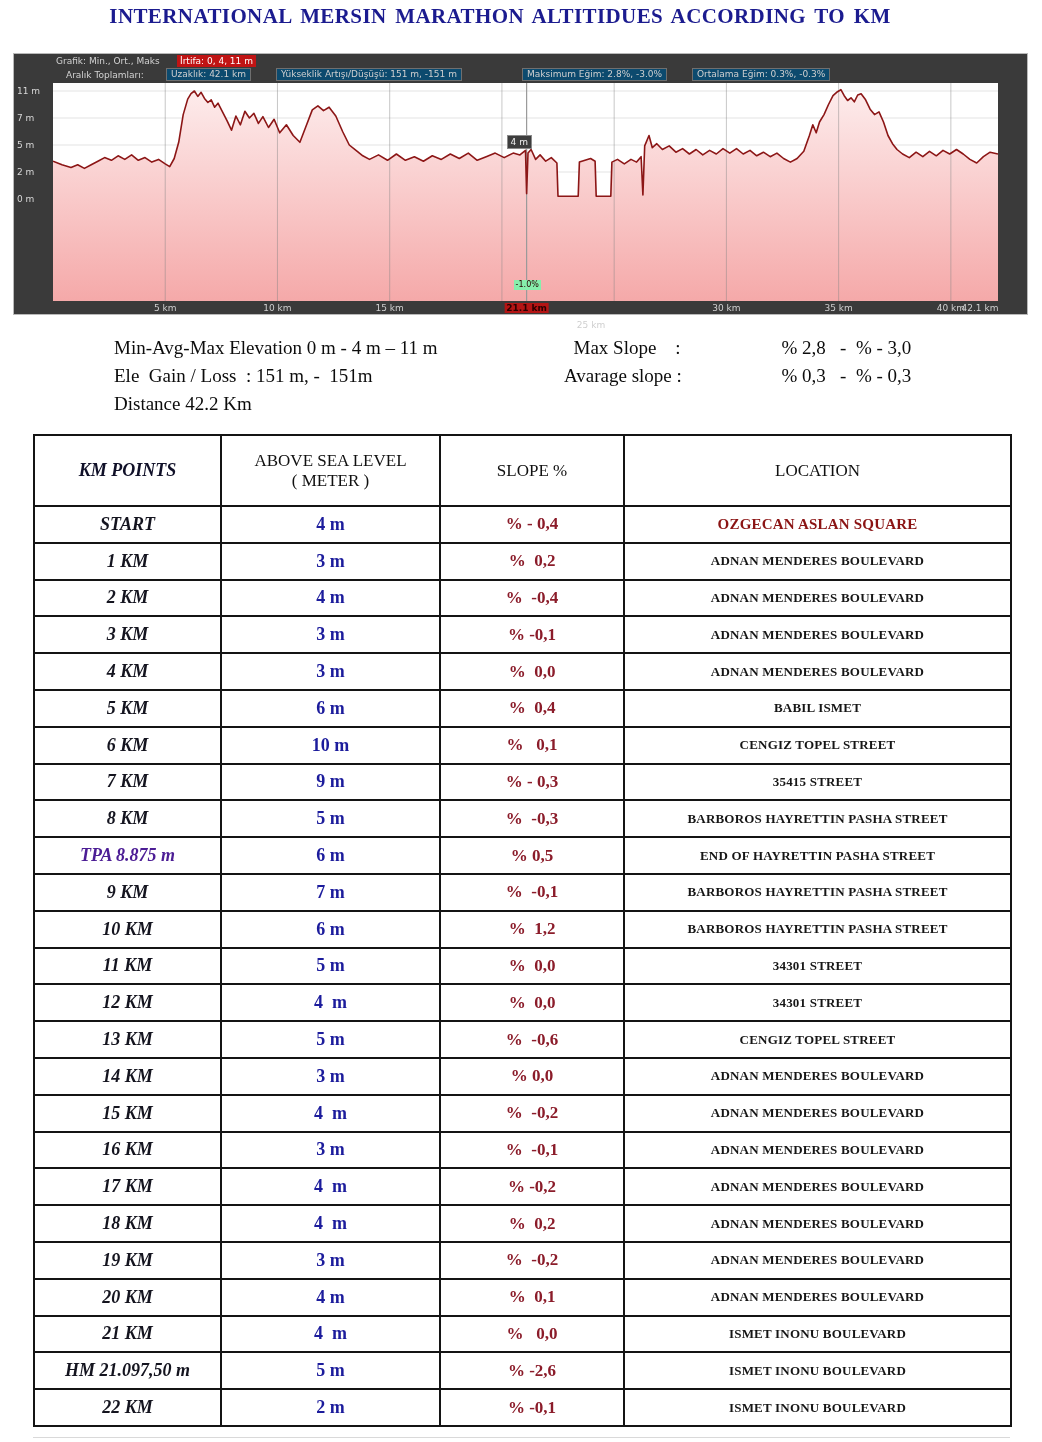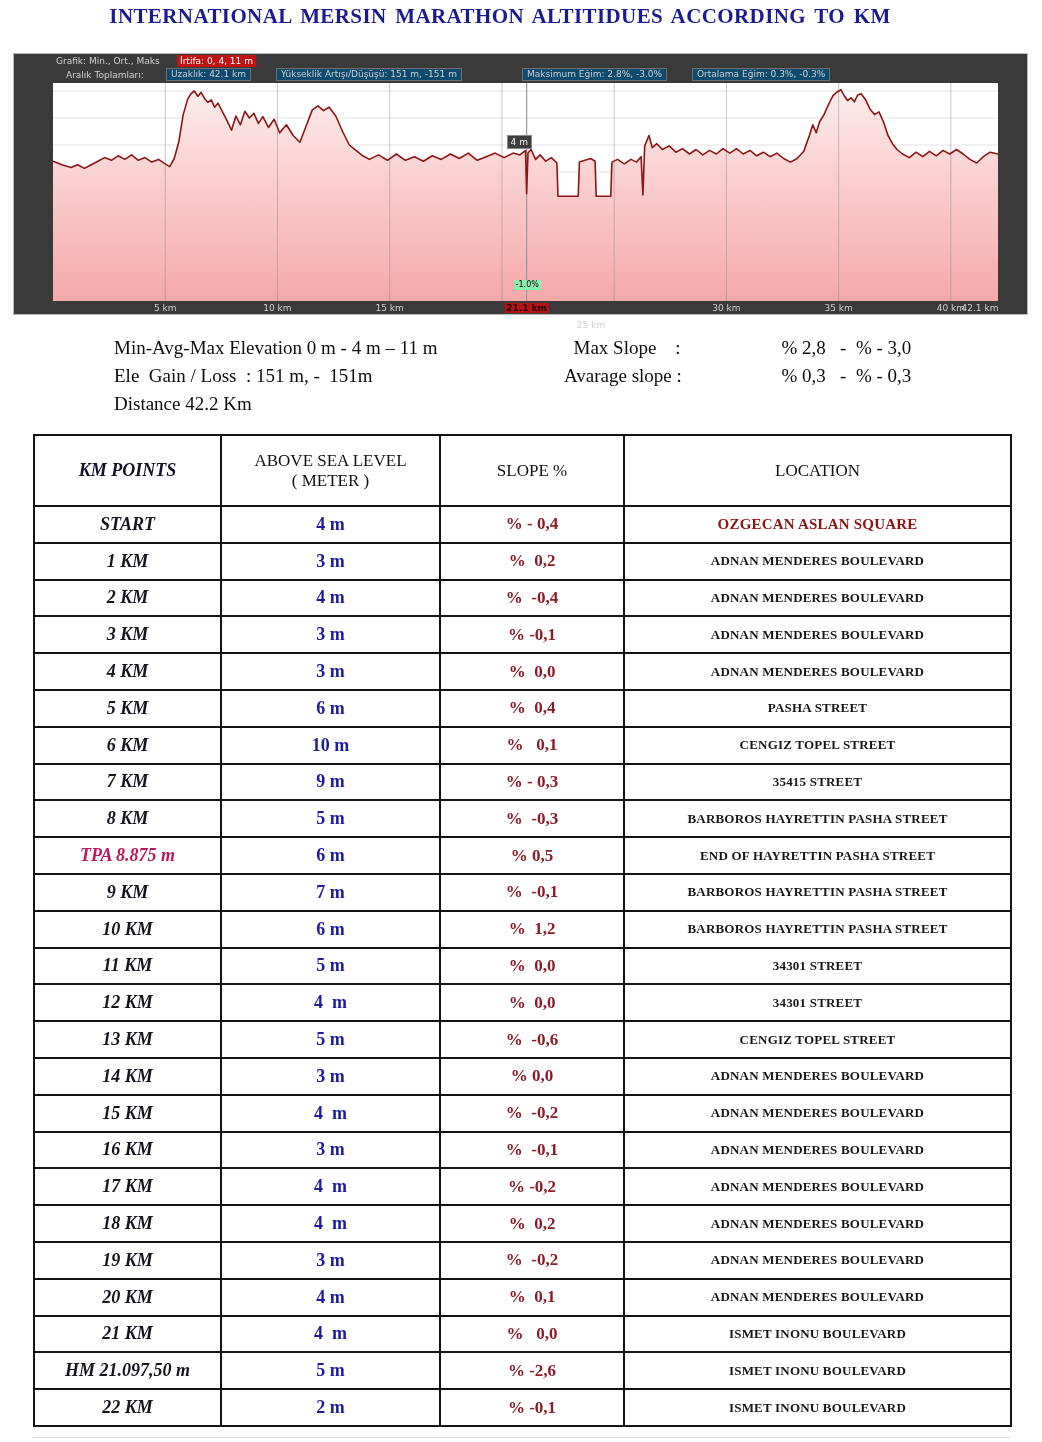--- a/index.html
+++ b/index.html
@@ -43,21 +43,21 @@
   #km-table{position:absolute;left:33px;top:434px;border-collapse:collapse;table-layout:fixed;}
   #km-table col.c1{width:187px;} #km-table col.c2{width:219px;}
   #km-table col.c3{width:184px;} #km-table col.c4{width:387px;}
   #km-table th,#km-table td{border:2px solid #141414;text-align:center;vertical-align:middle;
     padding:0;overflow:hidden;}
   #km-table thead tr{height:71px;}
   #km-table tbody tr{height:36.8px;}
   th.h-km{font-style:italic;font-weight:bold;font-size:18px;color:#101028;}
   th.h-plain{font-weight:normal;font-size:17px;color:#101010;}
   td.km{font-style:italic;font-weight:bold;font-size:18px;color:#14141f;}
-  td.km.blue{color:#be185d;}
+  td.km.blue{color:#4c1d95;}
   td.elev{font-weight:bold;font-size:18px;color:#1c1c9c;white-space:pre;}
   td.slope{font-weight:bold;font-size:17px;color:#8b1c2a;white-space:pre;}
   td.loc{font-weight:bold;font-size:13px;color:#161616;letter-spacing:.2px;}
   td.loc.red{color:#8b1414;font-size:15px;}
   #next-row-hint{position:absolute;left:33px;top:1437px;width:977px;height:1px;background:#d9d9d9;}
 </style>
 </head>
 <body>
 
 <div id="page">
@@ -70,20 +70,27 @@
       <span class="badge-red" style="left:163px;">İrtifa: 0, 4, 11 m</span>
     </div>
     <div class="ch-row" id="ch-row2">
       <span class="ch-label" style="left:52px;">Aralık Toplamları:</span>
       <span class="stat-box" style="left:152px;">Uzaklık: 42.1 km</span>
       <span class="stat-box" style="left:262px;">Yükseklik Artışı/Düşüşü: 151 m, -151 m</span>
       <span class="stat-box" style="left:508px;">Maksimum Eğim: 2.8%, -3.0%</span>
       <span class="stat-box" style="left:678px;">Ortalama Eğim: 0.3%, -0.3%</span>
     </div>
 
+    <div id="ygutter">
+        <div class="ytick" style="top: 8px;">11 m</div>
+        <div class="ytick" style="top: 35px;">7 m</div>
+        <div class="ytick" style="top: 62px;">5 m</div>
+        <div class="ytick" style="top: 89px;">2 m</div>
+        <div class="ytick" style="top: 116px;">0 m</div>
+      </div>
 
     <div id="plot">
       <svg id="psvg" width="945" height="218" viewBox="0 0 945 218">
         <defs>
           <linearGradient id="pinkgrad" x1="0" y1="0" x2="0" y2="1">
             <stop offset="0" stop-color="#fdecec"></stop>
             <stop offset="1" stop-color="#f5a9a9"></stop>
           </linearGradient>
         </defs>
         <g id="hgrid">
@@ -186,21 +193,21 @@
         <tr>
           <td class="km">4 KM</td>
           <td class="elev">3 m</td>
           <td class="slope">%  0,0</td>
           <td class="loc">ADNAN MENDERES BOULEVARD</td>
         </tr>
         <tr>
           <td class="km">5 KM</td>
           <td class="elev">6 m</td>
           <td class="slope">%  0,4</td>
-          <td class="loc">PASHA STREET</td>
+          <td class="loc">BABIL ISMET</td>
         </tr>
         <tr>
           <td class="km">6 KM</td>
           <td class="elev">10 m</td>
           <td class="slope">%   0,1</td>
           <td class="loc">CENGIZ TOPEL STREET</td>
         </tr>
         <tr>
           <td class="km">7 KM</td>
           <td class="elev">9 m</td>

